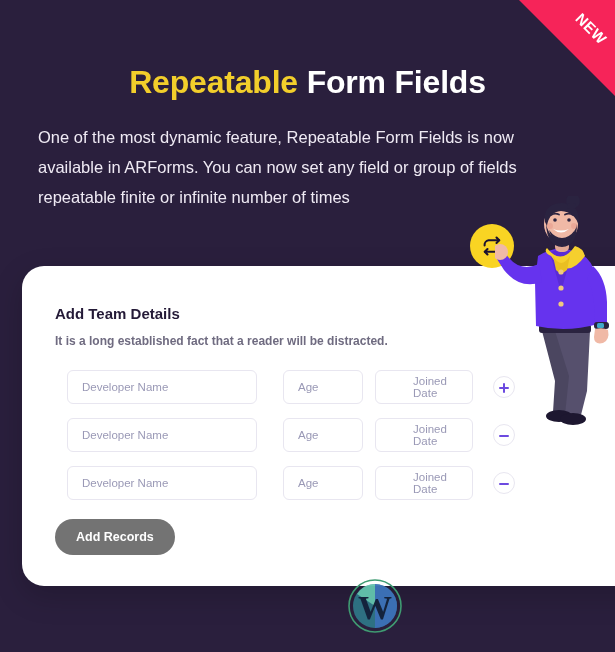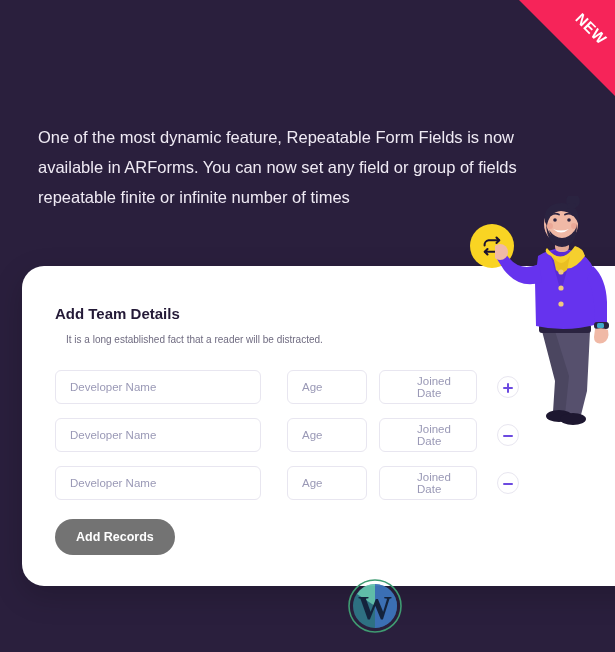--- a/index.html
+++ b/index.html
@@ -46,33 +46,33 @@
     border-top-left-radius:22px; border-bottom-left-radius:22px;
     border-top-right-radius:22px; border-bottom-right-radius:22px;
     box-shadow:0 10px 30px rgba(0,0,0,0.18);
     z-index:10;
   }
   .card-title {
     position:absolute; left:33px; top:39px;
     font-size:15px; font-weight:bold; color:#241a37;
   }
   .card-sub {
-    position:absolute; left:44px; top:68px;
-    font-size:10px; color:#6f6b80; font-weight:400;
+    position:absolute; left:33px; top:68px;
+    font-size:12px; color:#6f6b80; font-weight:700;
   }
 
   
   .rows { position:absolute; left:33px; top:104px; }
   .frow { display:flex; align-items:center; height:34px; margin-bottom:14px; }
   .fld {
     height:34px; border:1px solid #e8e6f0; border-radius:6px; background:#fff;
     display:flex; align-items:center; padding:0 14px;
     font-size:11.5px; color:#9a99b6; font-weight:400;
   }
-  .fld-name { width:206px; }
+  .fld-name { width:190px;margin-left:12px; }
   .fld-age  { width:80px; margin-left:26px; }
   .fld-date { width:98px; margin-left:12px;padding-left:37px; }
 
   .rbtn {
     width:22px; height:22px; border-radius:50%;
     border:1px solid #e8e6f0; background:#fff;
     margin-left:20px; position:relative; flex:none;
   }
   .rbtn::before, .rbtn::after {
     content:""; position:absolute; background:#6c4ae0; border-radius:1px;
@@ -108,20 +108,23 @@
 </head>
 <body>
 
 <div id="stage">
 
   <div class="ribbon">
     <div class="ribbon-tri"></div>
     <div class="ribbon-label">NEW</div>
   </div>
 
+  <h1 class="headline">
+    <span class="hl-accent">Repeatable</span><span> Form Fields</span>
+  </h1>
   <p class="subhead">One of the most dynamic feature, Repeatable Form Fields is now available in ARForms. You can now set any field or group of fields repeatable finite or infinite number of times</p>
 
   <div class="card">
     <div class="card-title">Add Team Details</div>
     <div class="card-sub">It is a long established fact that a reader will be distracted.</div>
 
     <div class="rows">
 
       <div class="frow">
         <div class="fld fld-name">Developer Name</div>

